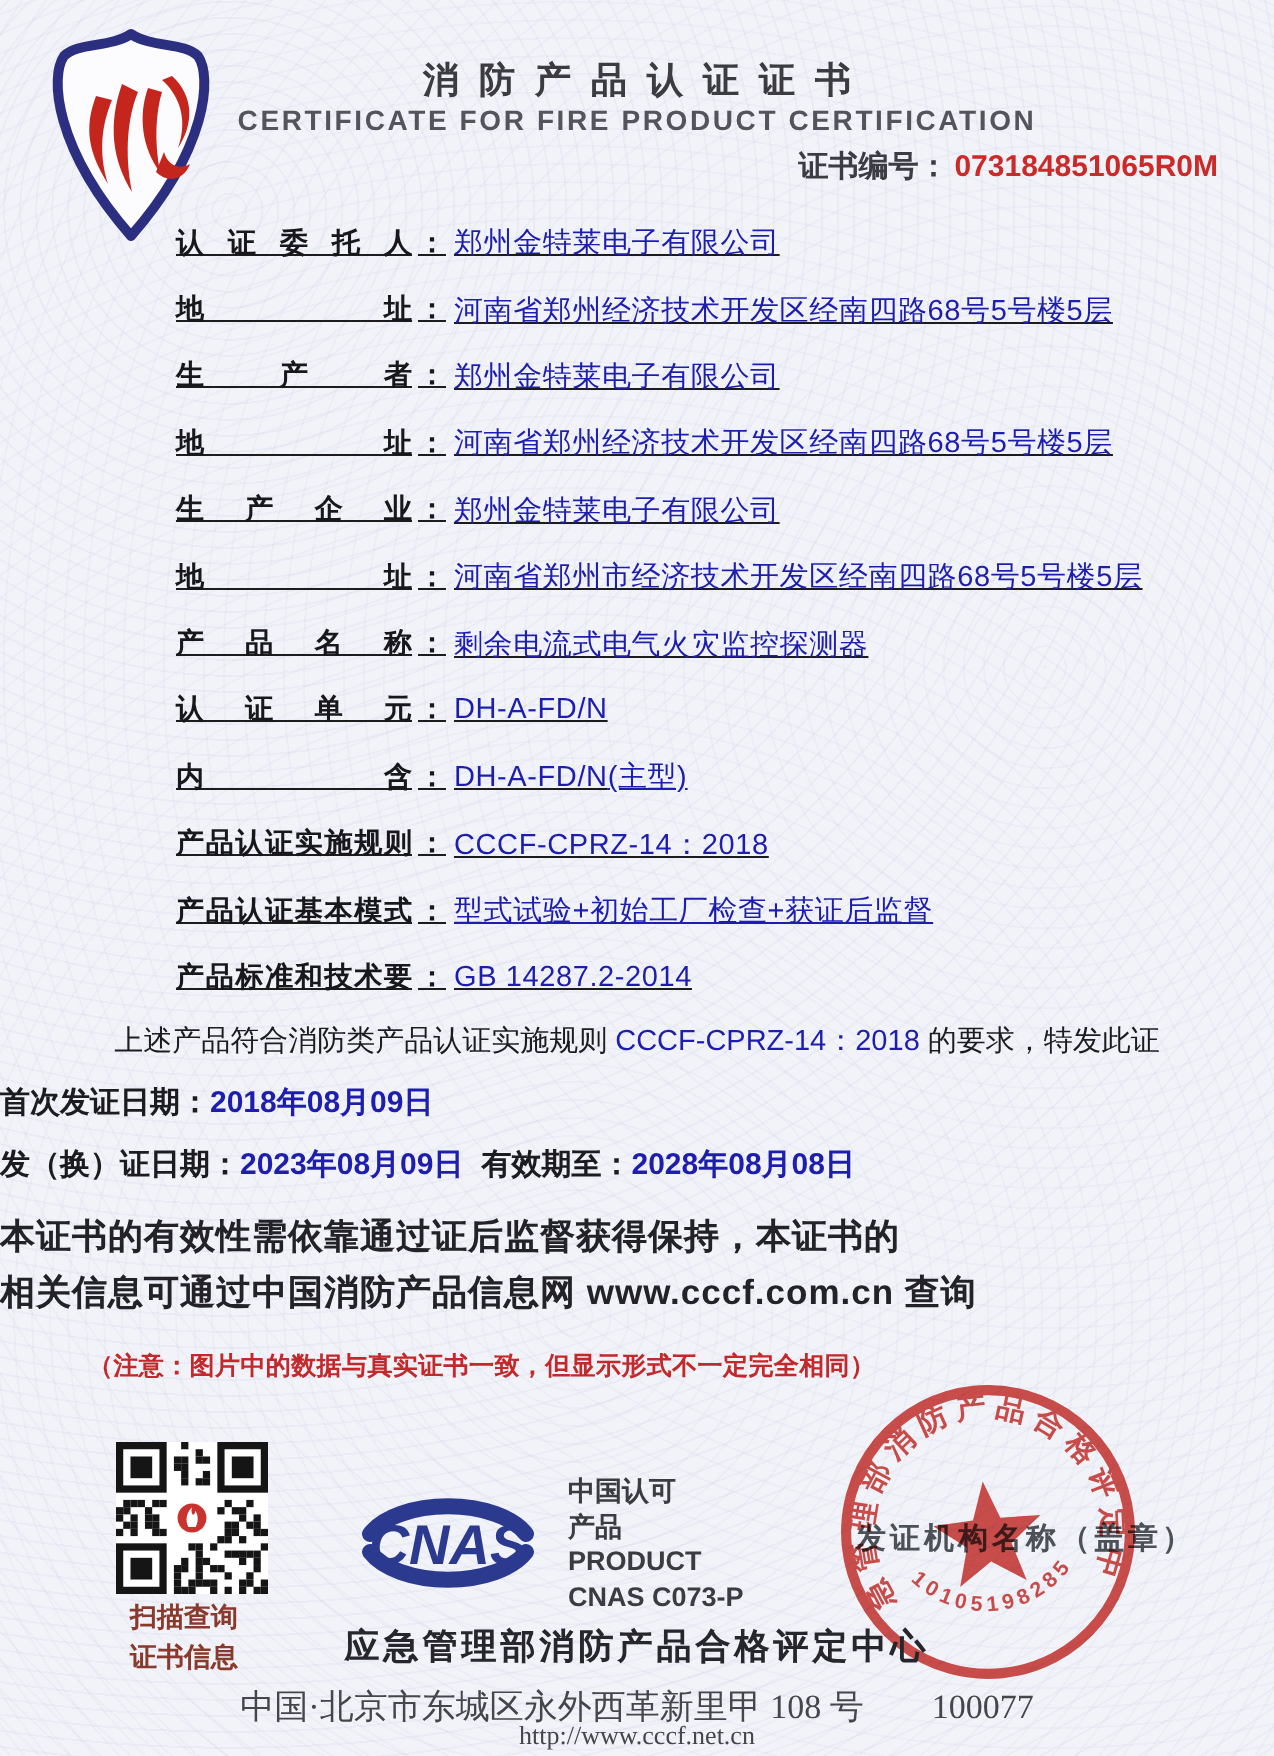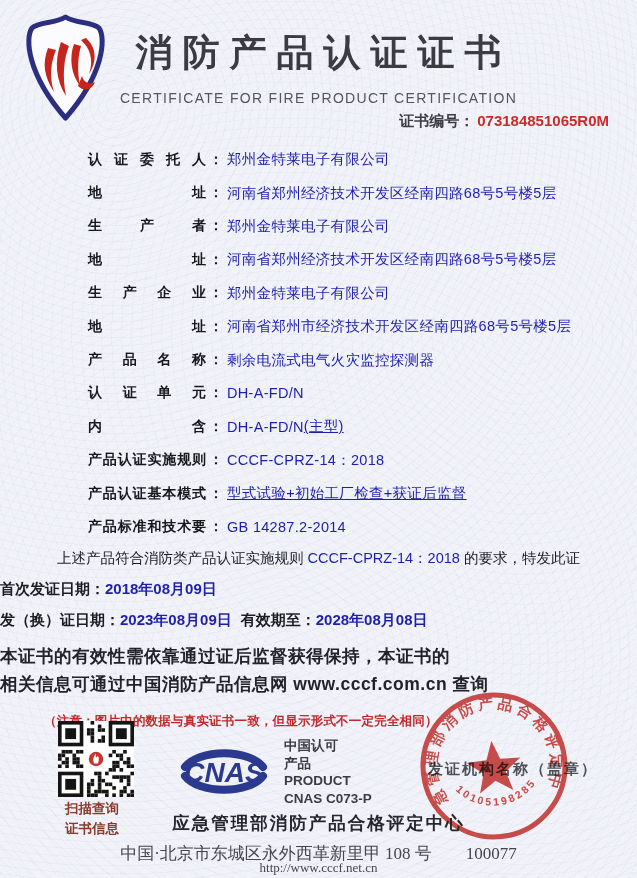--- a/index.html
+++ b/index.html
@@ -7,25 +7,25 @@
     position:relative;width:637px;height:878px;margin:0 auto;overflow:hidden;
     background-color:#f2f3f9;
     background-image:
       repeating-radial-gradient(circle at 18% 12%, rgba(203,208,231,.20) 0 1px, transparent 1px 8px),
       repeating-radial-gradient(circle at 82% 38%, rgba(203,208,231,.16) 0 1px, transparent 1px 10px),
       repeating-radial-gradient(circle at 45% 75%, rgba(203,208,231,.16) 0 1px, transparent 1px 9px);
     font-family:"Liberation Sans","DejaVu Sans",sans-serif;color:#1c1c1c;
   }
   .header{position:relative;padding-top:28px;text-align:center;}
   .logo{position:absolute;left:18px;top:12px;}
-  .title{font-size:37px;letter-spacing:10px;text-indent:10px;color:#3b3b41;font-weight:600;text-align:center;}
-  .subtitle{margin-top:12px;font-size:14px;letter-spacing:1.3px;color:#54545c;font-weight:400;}
+  .title{font-size:18px;letter-spacing:10px;text-indent:10px;color:#3b3b41;font-weight:600;text-align:center;}
+  .subtitle{font-size:14px;letter-spacing:1.3px;color:#54545c;font-weight:700;}
   .certno{margin-top:6px;text-align:right;padding-right:28px;font-size:15px;color:#3c3c44;font-weight:600;}
   .certno .val{color:#cc2a28;margin-left:3px;font-weight:700;}
-  .fields{margin:12px 0 0 88px;}
+  .fields{margin:12px 0 0 88px;text-decoration:underline;}
   .frow{height:33.4px;display:flex;align-items:center;}
   .flabel{display:inline-block;width:118px;font-size:14px;font-weight:600;color:#17171c;text-align:justify;text-align-last:justify;}
   .fcolon{margin:0 4px 0 3px;font-weight:600;font-size:14px;color:#17171c;}
   .fvalue{font-size:14.5px;color:#1e1eae;letter-spacing:.3px;white-space:nowrap;}
   .u{text-decoration:underline;}
   .statement{margin-top:5px;text-align:center;font-size:14.5px;color:#1b1b20;font-weight:400;}
   .statement .code{color:#1e1eae;}
   .dateline{margin-top:12px;font-size:15px;font-weight:600;color:#1b1b20;}
   .dateline .val{color:#1e1eae;}
   .dateline .sp{display:inline-block;width:9px;}

